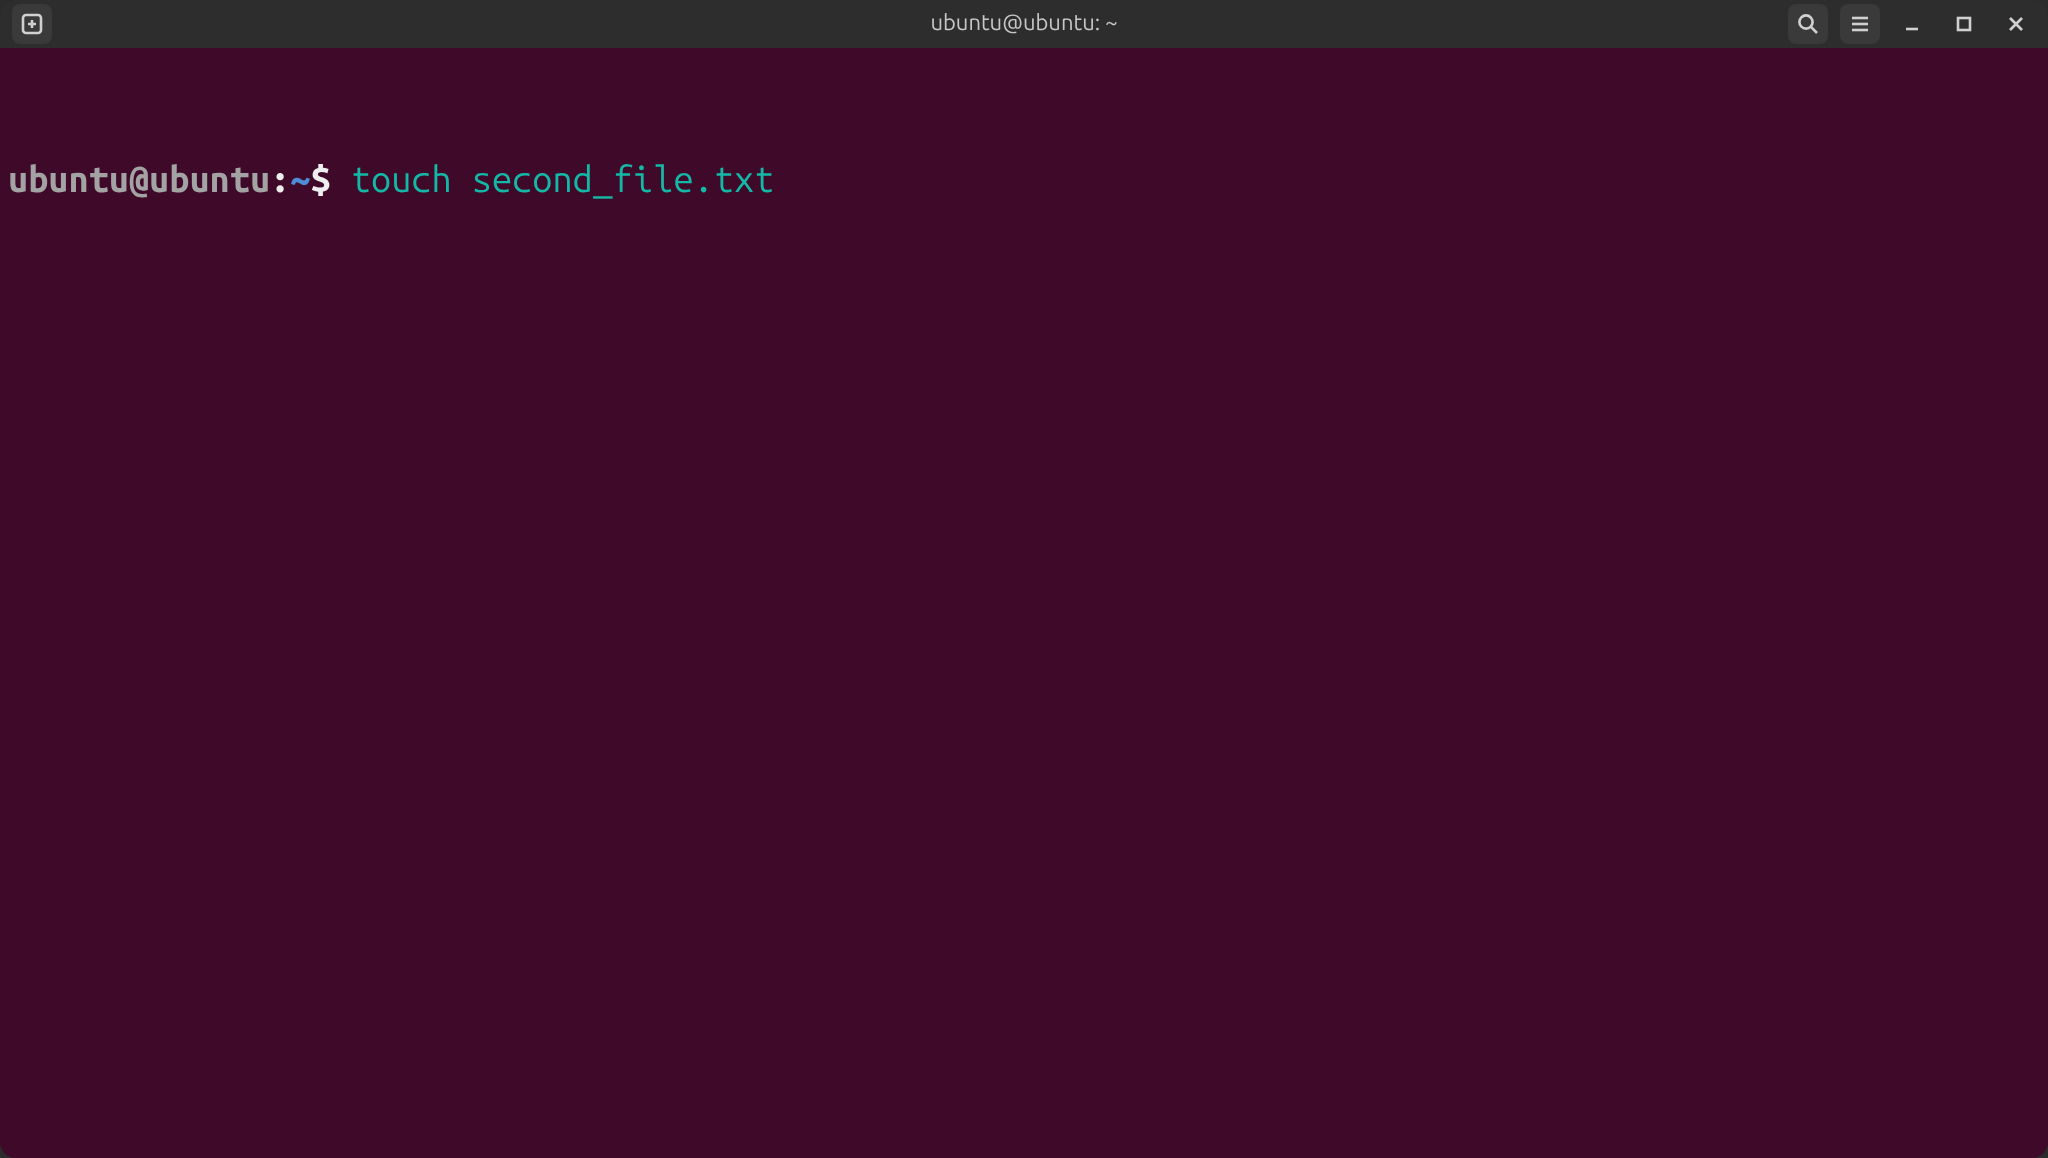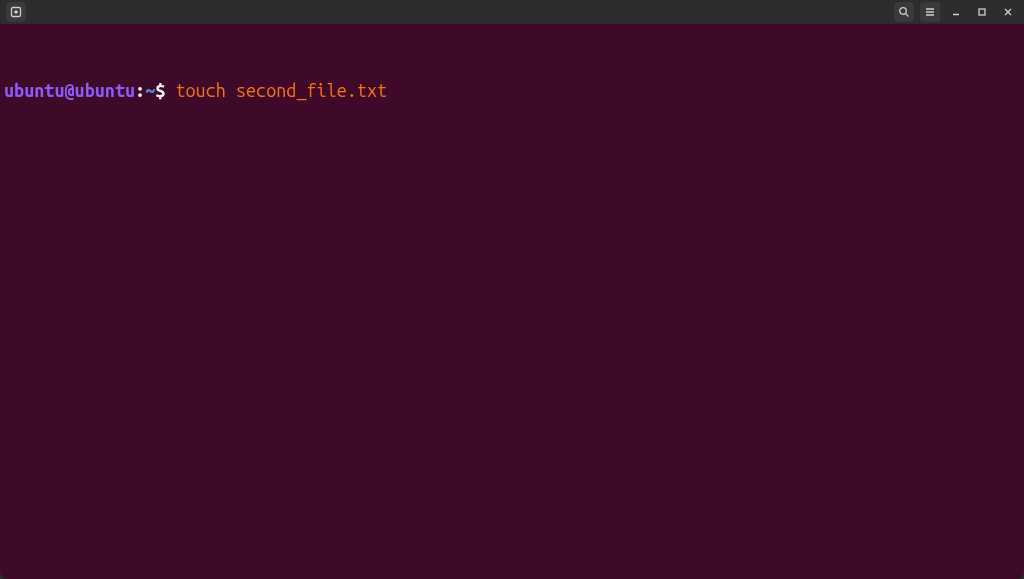--- a/index.html
+++ b/index.html
@@ -68,25 +68,25 @@
       padding: 6px 6px 6px 4px;
       font-size: 18px;
       line-height: 24px;
       color: #eeeeee;
       font-weight: 700;
       letter-spacing: 0;
       white-space: pre;
       cursor: text;
     }
     .line { display: block; }
-    .user { color: #8b5cf6; font-weight: 700; }
+    .user { color: #a3a3a3; font-weight: 700; }
     .colon { color: #eeeeee; }
     .path { color: #4e8cd6; font-weight: 700; }
     .dollar { color: #eeeeee; }
-    .cmd { color: #f97316; font-weight: 400;}
+    .cmd { color: #14b8a6; font-weight: 400;}
     .cursor {
       display: inline-block;
       width: 10px;
       height: 19px;
       border: 1.5px solid #eeeeee;
       vertical-align: -2px;
       margin-left: 1px;
       box-sizing: border-box;
     }
   </style>
@@ -99,20 +99,23 @@
     <div class="left">
       <span class="tb-btn bg" title="New Tab">
         <svg width="12" height="12" viewBox="0 0 12 12" fill="none" stroke="currentColor" stroke-width="1.3">
           <rect x="1.5" y="1.5" width="9" height="9" rx="1.5"></rect>
           <line x1="6" y1="4" x2="6" y2="8"></line>
           <line x1="4" y1="6" x2="8" y2="6"></line>
         </svg>
       </span>
     </div>
 
+    <div class="center">
+      <span>ubuntu@ubuntu: ~</span>
+    </div>
 
     <div class="right" style="margin-left:auto;">
       <span class="tb-btn bg" title="Search">
         <svg width="12" height="12" viewBox="0 0 12 12" fill="none" stroke="currentColor" stroke-width="1.3">
           <circle cx="5" cy="5" r="3.3"></circle>
           <line x1="7.6" y1="7.6" x2="10.5" y2="10.5"></line>
         </svg>
       </span>
       <span class="tb-btn bg" title="Menu">
         <svg width="12" height="12" viewBox="0 0 12 12" fill="none" stroke="currentColor" stroke-width="1.3">

